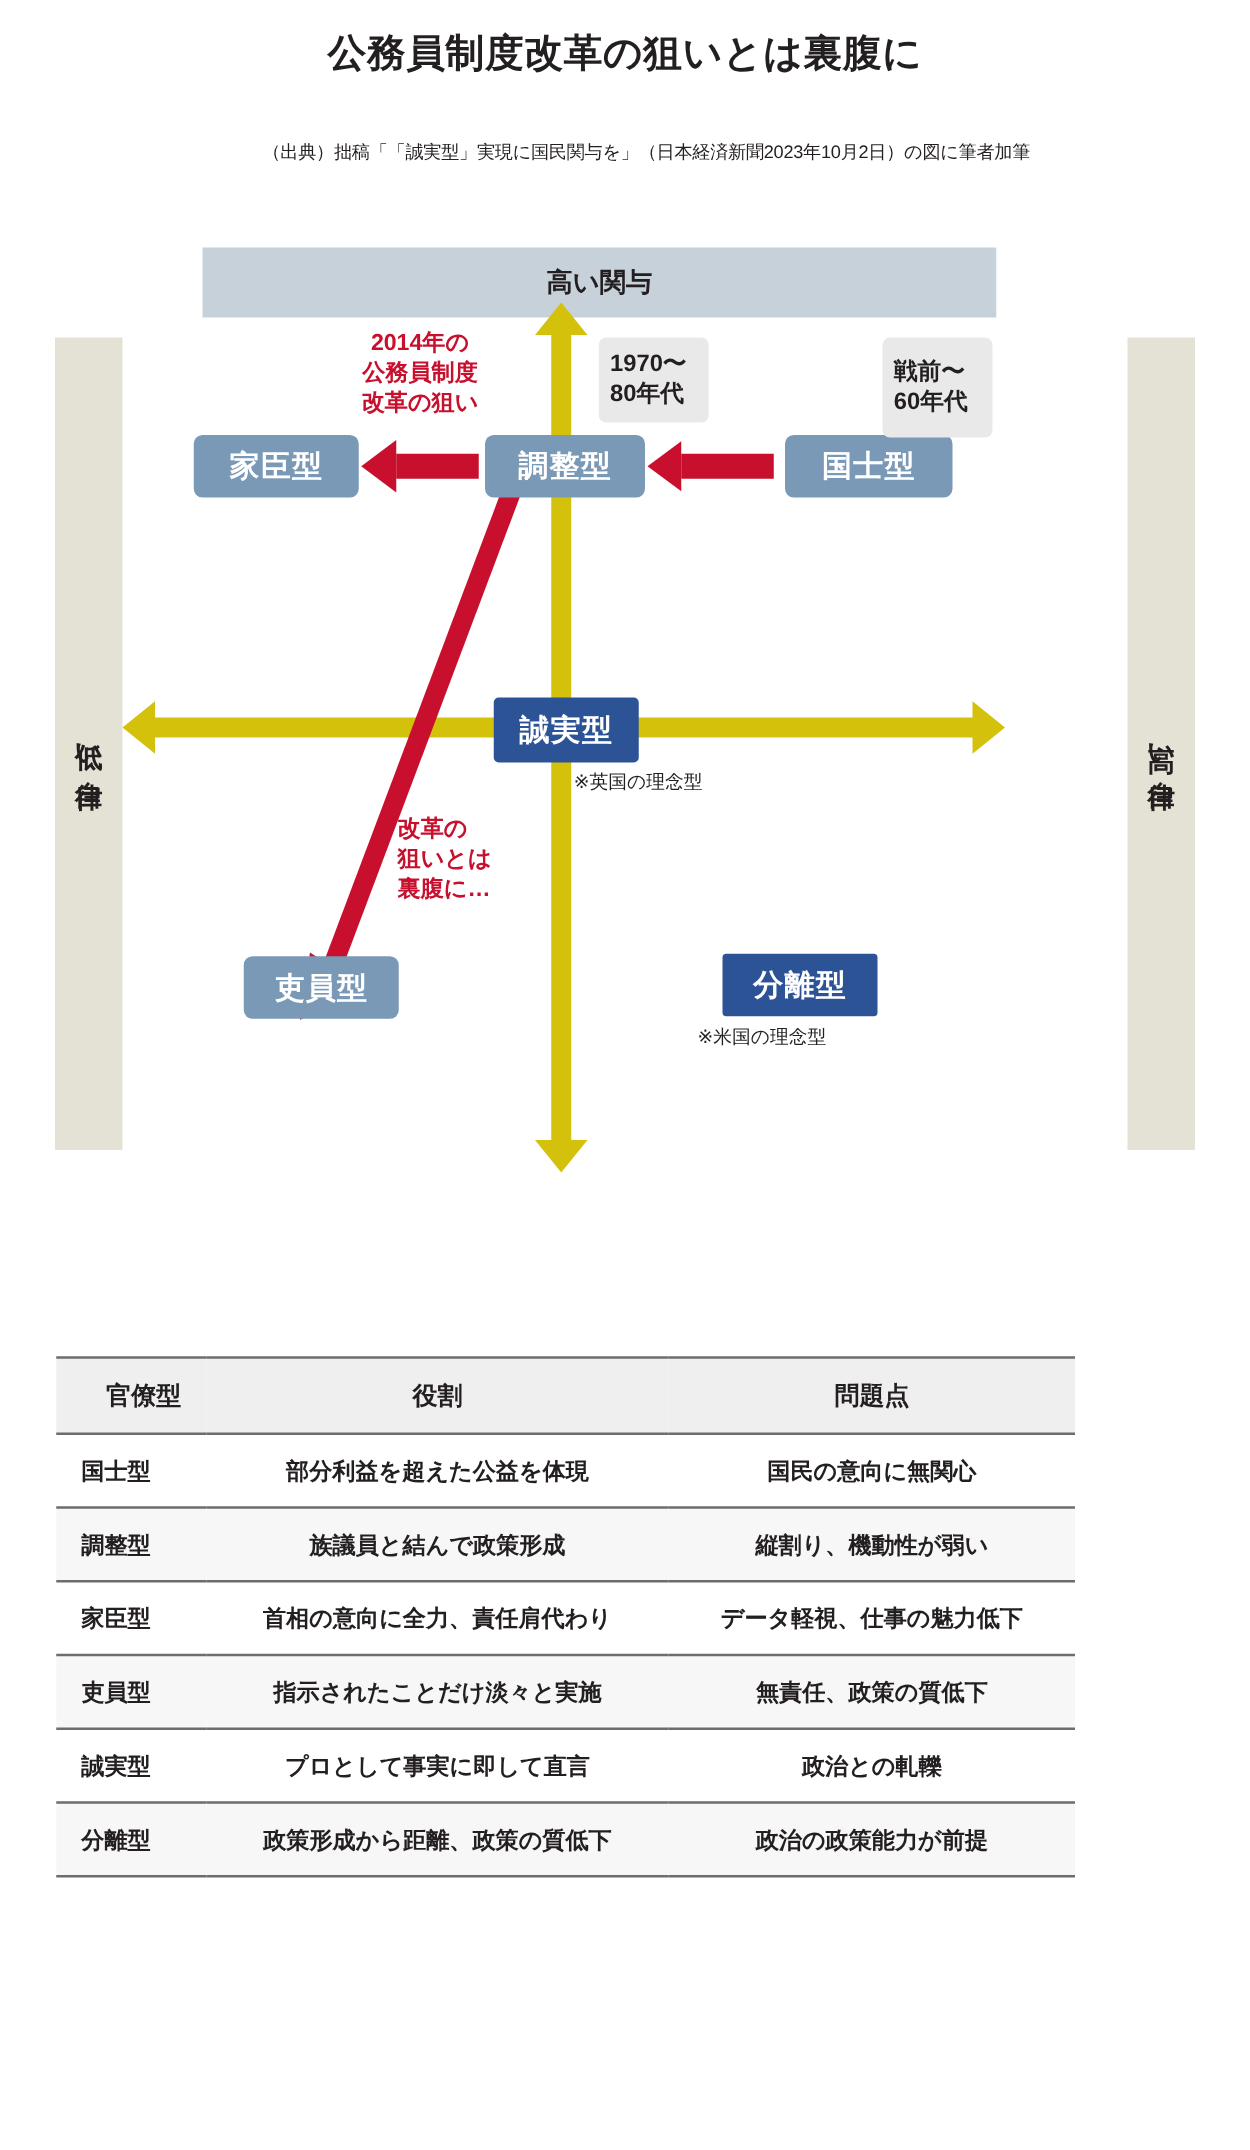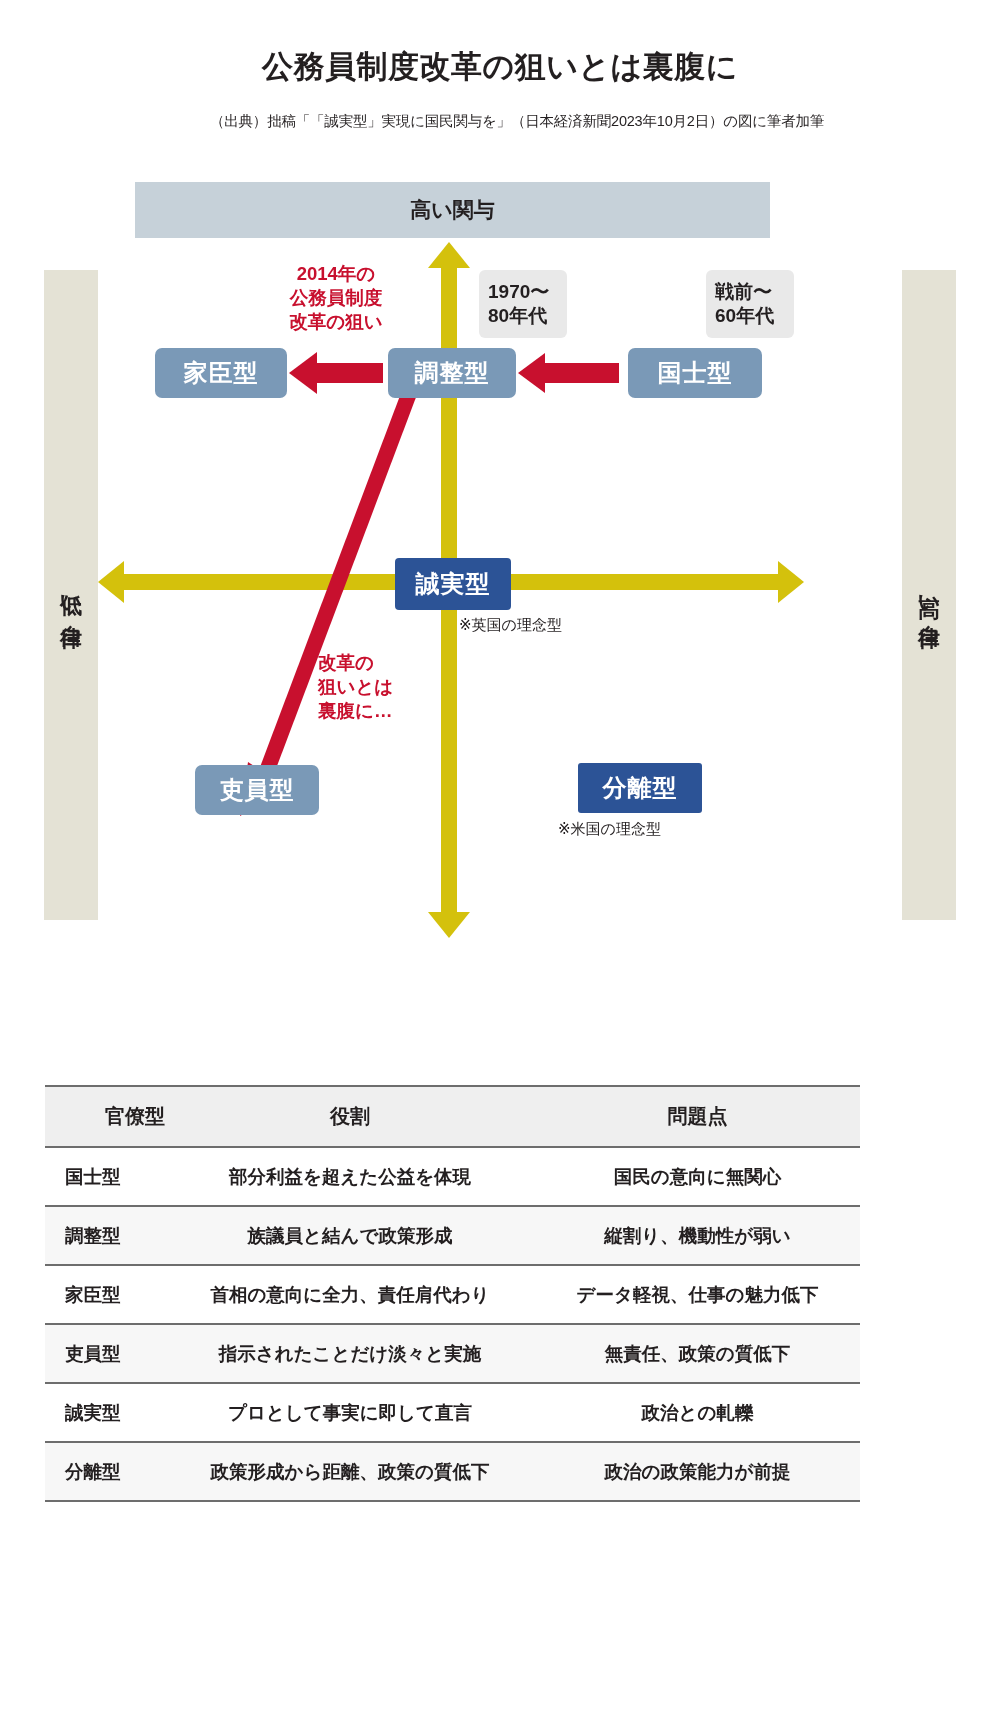--- a/index.html
+++ b/index.html
@@ -12,38 +12,37 @@
   }
   .page { position: relative; width: 1000px; height: 1720px; }
 
   
   .title {
     position: absolute; left: 0; top: 22px; width: 1000px;
     text-align: center;
     font-size: 31px; font-weight: bold; line-height: 1.35;
     letter-spacing: .5px;
     color: #231f20;
-    margin-top: 24px;
   }
   .subtitle {
     position: absolute; left: 17px; top: 112px; width: 1000px;
     text-align: center; font-size: 14.5px; color: #231f20;
     letter-spacing: -0.2px;
   }
 
   
   .diagram { position: absolute; left: 0; top: 170px; width: 1000px; height: 850px; }
 
   .band-top, .band-bottom {
     position: absolute; left: 135px; width: 635px; height: 56px;
     background: #c6d1d9;
     display: flex; align-items: center; justify-content: center;
     font-size: 21px; font-weight: bold; color: #231f20;
   }
-  .band-top { top: 12px; }
+  .band-top { top: 28px; margin-left: 27px; }
   .band-bottom { top: 768px; }
 
   .side-band {
     position: absolute; top: 100px; width: 54px; height: 650px;
     background: #e4e2d5;
   }
   .side-band.left { left: 44px; }
   .side-band.right { left: 902px; }
   .side-label {
     position: absolute; width: 54px;
@@ -108,21 +107,21 @@
 
   
   .era {
     position: absolute; background: #e9e9e9; border-radius: 6px;
     font-size: 19px; font-weight: bold; line-height: 1.25;
     color: #231f20; text-align: center;
     display: flex; flex-direction: column; align-items: flex-start; justify-content: center;
     padding: 6px 9px;
   }
   #era-1970 { left: 479px; top: 100px; width: 88px; height: 68px; }
-  #era-prewar { left: 706px; top: 100px; width: 88px; height: 68px; }
+  #era-prewar { left: 706px; top: 100px; width: 88px; height: 80px; }
 
   
   .red-note {
     position: absolute; color: #c8102e; font-weight: bold;
     font-size: 18.5px; line-height: 1.3; text-align: center;
   }
   #note-2014 { left: 266px; top: 92px; width: 140px; }
   #note-urahara { left: 318px; top: 481px; width: 110px; text-align: left; }
 
   
@@ -145,21 +144,21 @@
   }
   tbody td {
     font-size: 18.5px; font-weight: bold; padding: 16px 0; color: #231f20;
     border-bottom: 2px solid #6d6d6d;
   }
   tbody tr:nth-child(even) td { background: #f7f7f7; }
   tbody tr:last-child td { border-bottom: 2px solid #6d6d6d; }
   .c-type { width: 120px; text-align: left; padding-left: 20px !important; }
   .c-role { width: 370px; text-align: center; }
   .c-issue { width: 325px; text-align: center; }
-  thead th.c-type { text-align: right; padding-left: 20px; }
+  thead th.c-type { text-align: center; padding-left: 20px; }
 </style>
 </head>
 <body>
 
 <div class="page">
 
   <div class="title">
     <div>公務員制度改革の狙いとは裏腹に</div>
   </div>
   <div class="subtitle">（出典）拙稿「「誠実型」実現に国民関与を」（日本経済新聞2023年10月2日）の図に筆者加筆</div>

